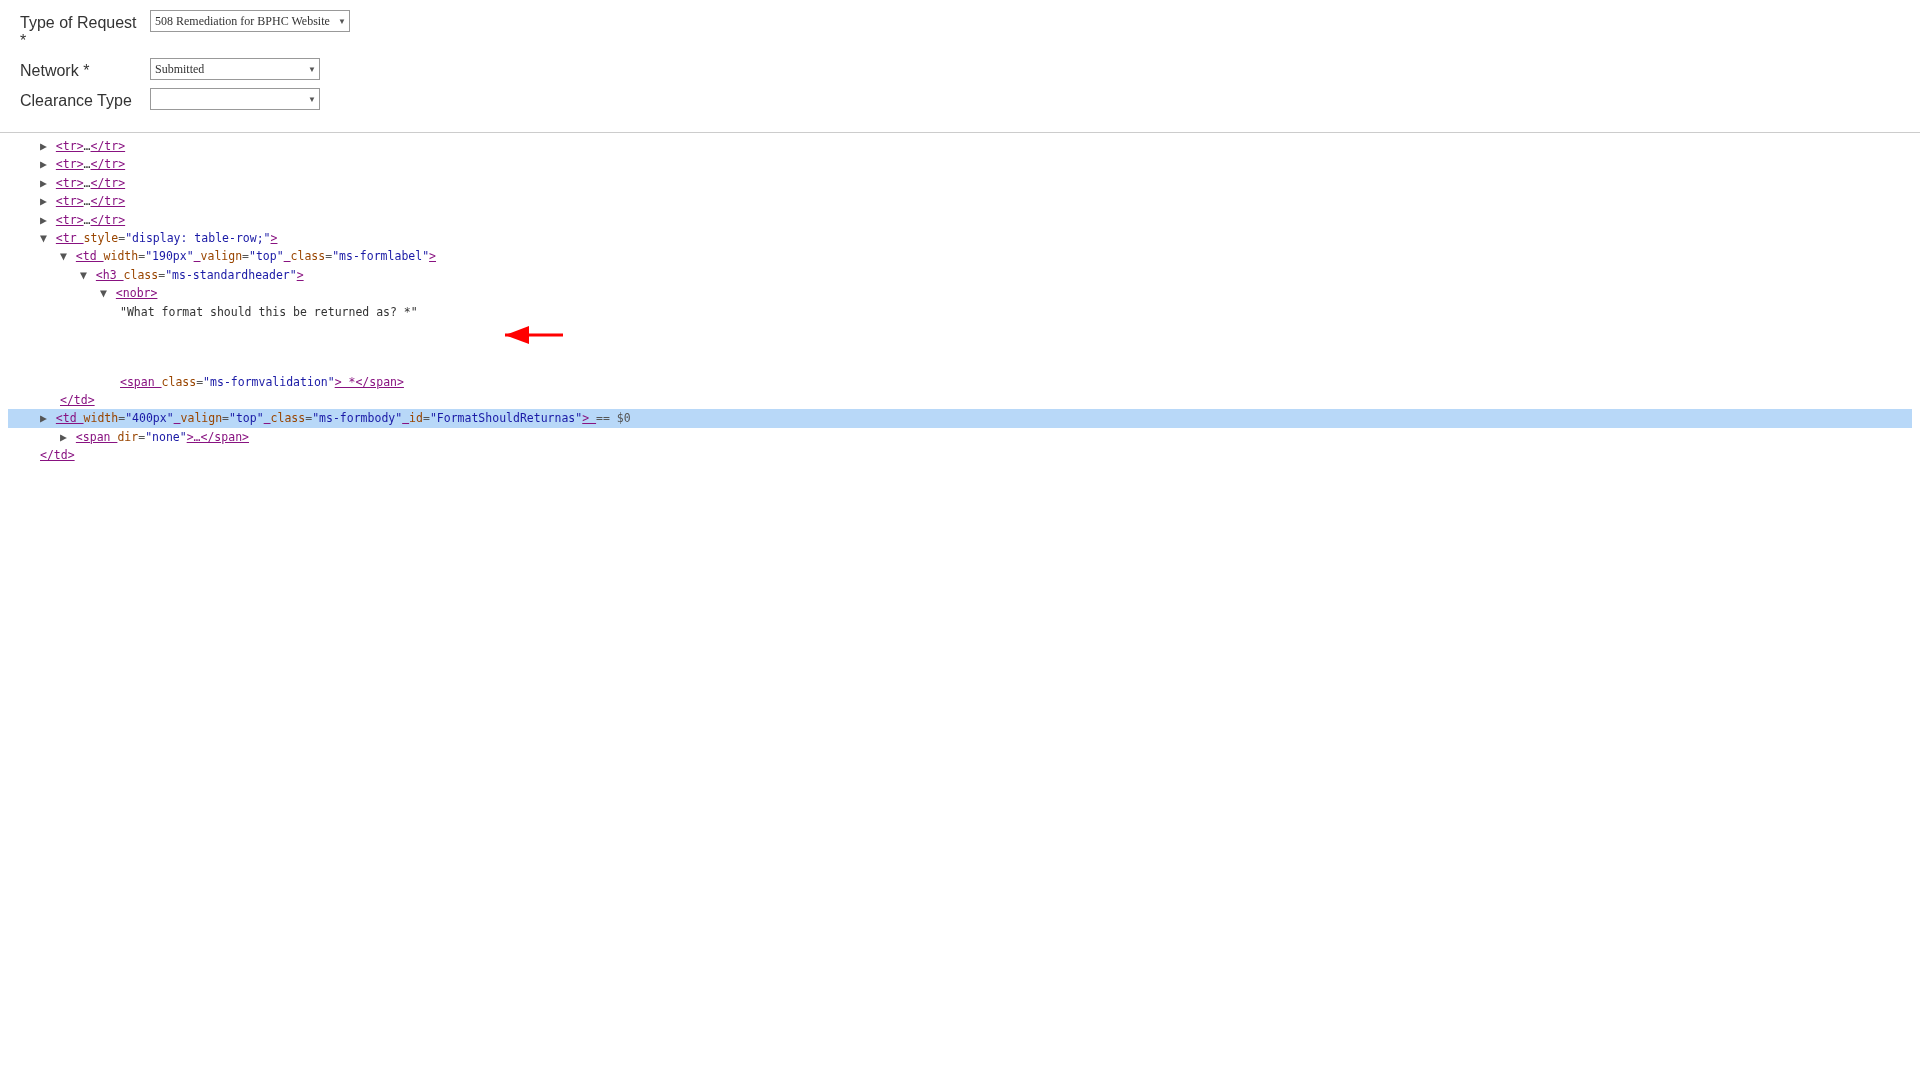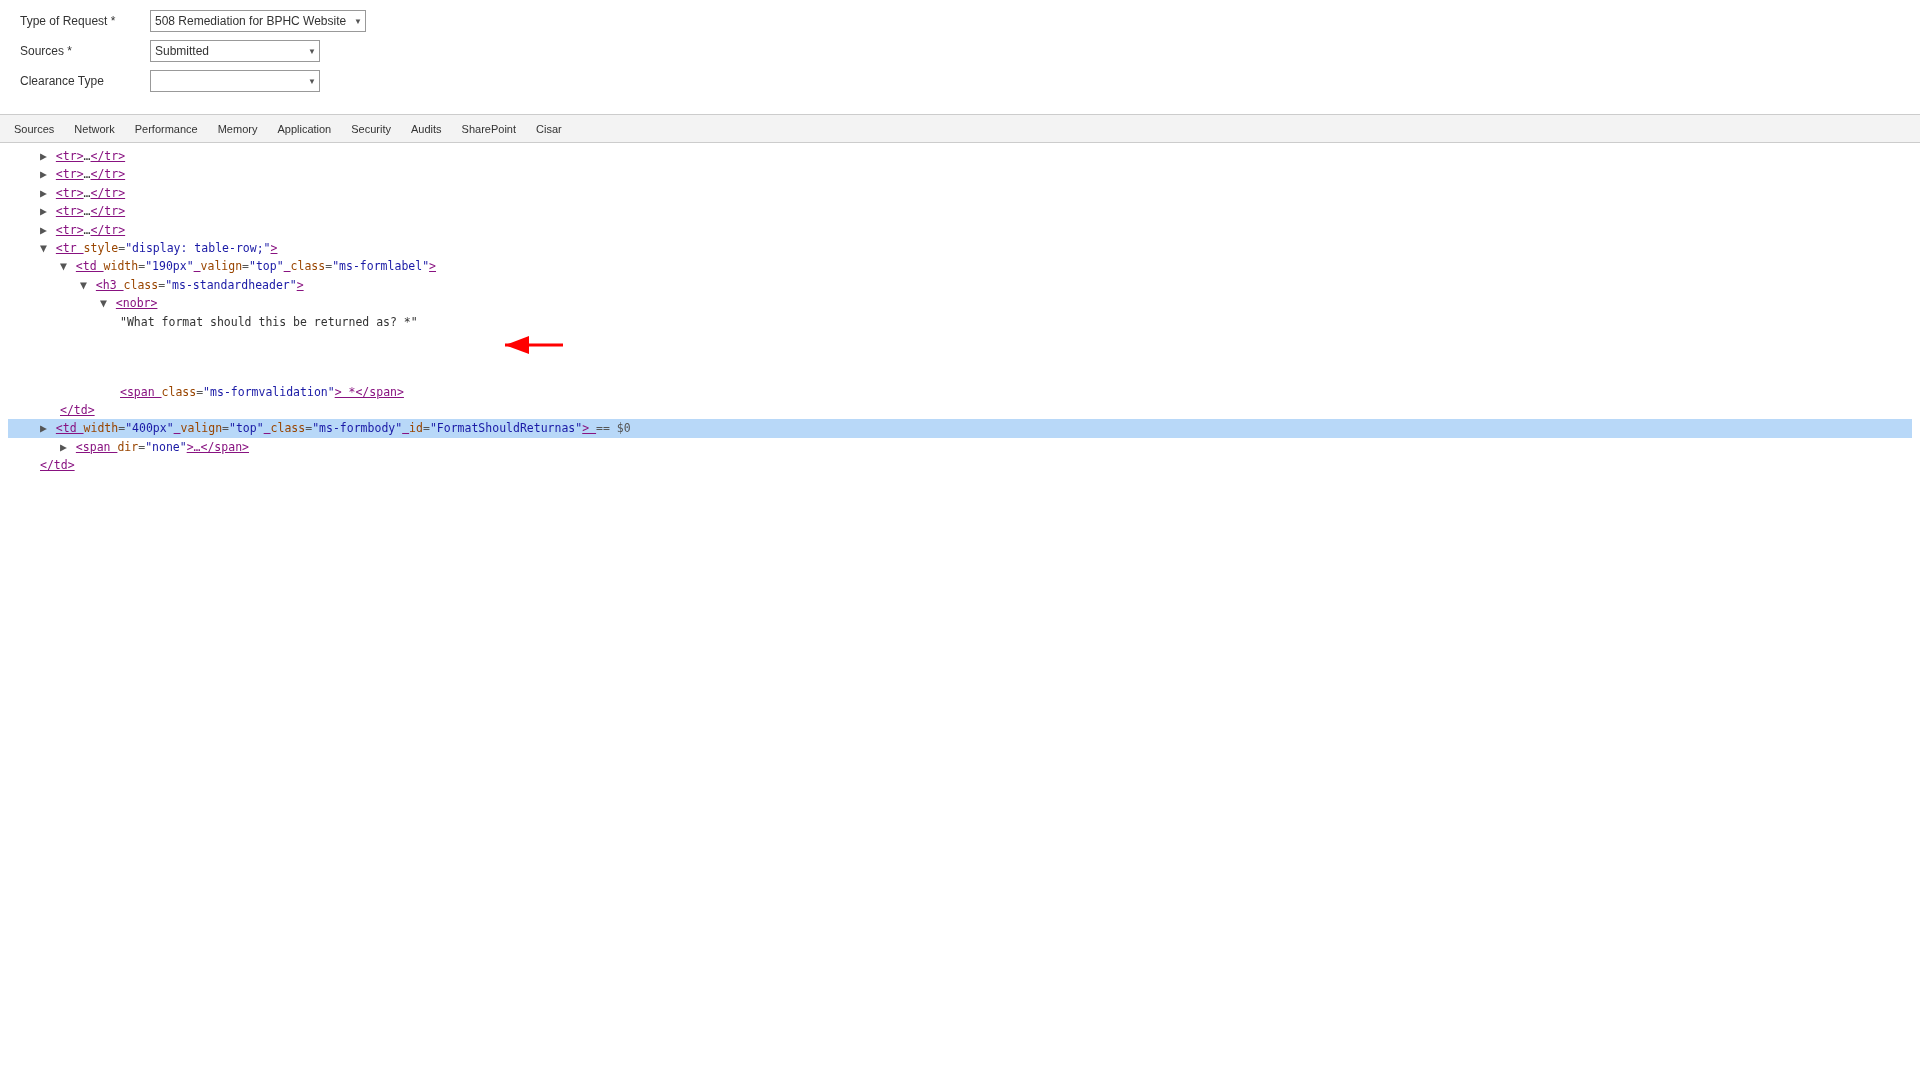--- a/index.html
+++ b/index.html
@@ -16,21 +16,21 @@
       background: #fff;
     }
     .form-row {
       display: flex;
       align-items: flex-start;
       margin-bottom: 8px;
     }
     .form-label {
       width: 130px;
       min-width: 130px;
-      font-size: 12px;
+      font-size: 16px;
       color: #333;
       padding-top: 4px;
       padding-right: 8px;
     }
     .form-label.highlighted {
       border: 2px solid red;
       padding: 4px 6px;
       width: 130px;
       min-width: 130px;
       font-size: 12px;
@@ -39,20 +39,21 @@
       height: 22px;
       font-size: 12px;
       border: 1px solid #999;
       background: #fff;
       padding: 0 4px;
       appearance: none;
       -webkit-appearance: none;
       cursor: pointer;
       color: #333;
       min-width: 170px;
+      font-family: Liberation Serif, serif;
     }
     .select-wrapper {
       position: relative;
       display: inline-block;
     }
     .select-wrapper::after {
       content: '▼';
       font-size: 8px;
       color: #555;
       position: absolute;
@@ -138,21 +139,21 @@
   <div class="form-row">
     <div class="form-label">Type of Request *</div>
     <div class="select-wrapper">
       <select class="form-select">
         <option>508 Remediation for BPHC Website</option>
       </select>
     </div>
   </div>
 
   <div class="form-row">
-    <div class="form-label">Sources *</div>
+    <div class="form-label">Network *</div>
     <div class="select-wrapper">
       <select class="form-select">
         <option>Submitted</option>
       </select>
     </div>
   </div>
 
   <div class="form-row">
     <div class="form-label">Clearance Type</div>
     <div class="select-wrapper">
@@ -161,31 +162,20 @@
       </select>
     </div>
   </div>
 
 
 
 </div>
 
 <div class="devtools-panel">
 
-  <div class="devtools-tabs">
-    <button class="devtools-tab">Sources</button>
-    <button class="devtools-tab">Network</button>
-    <button class="devtools-tab">Performance</button>
-    <button class="devtools-tab">Memory</button>
-    <button class="devtools-tab">Application</button>
-    <button class="devtools-tab">Security</button>
-    <button class="devtools-tab">Audits</button>
-    <button class="devtools-tab">SharePoint</button>
-    <button class="devtools-tab">Cisar</button>
-  </div>
 
   <div class="html-tree">
 
     <div class="tree-line">
       <span style="padding-left:32px;"></span>
       <span class="toggle">▶ </span>
       <span class="tag">&lt;tr&gt;</span><span class="text-content">…</span><span class="tag">&lt;/tr&gt;</span>
     </div>
     <div class="tree-line">
       <span style="padding-left:32px;"></span>

